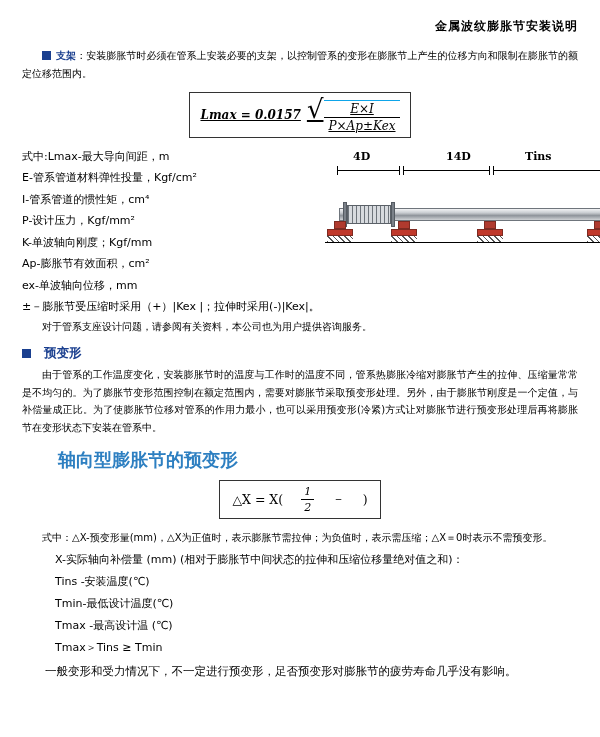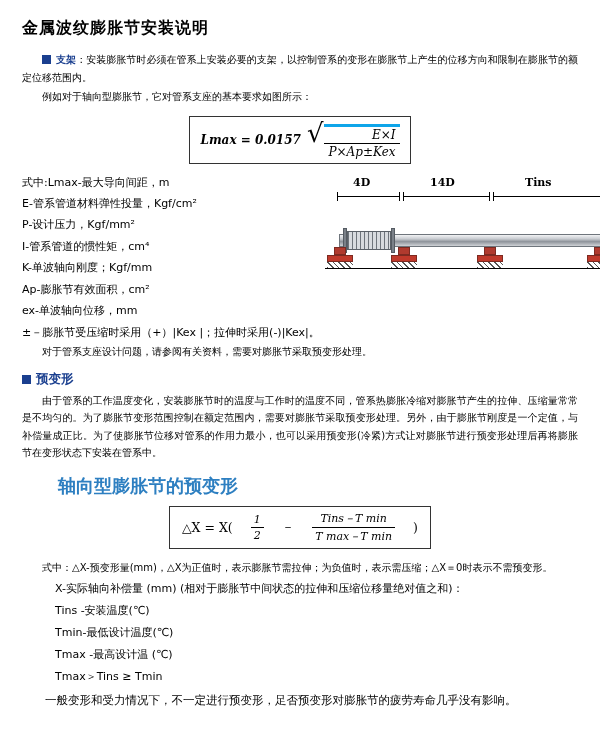--- a/index.html
+++ b/index.html
@@ -16,42 +16,42 @@
     overflow: hidden;
   }
   .page {
     position: relative;
     width: 600px;
     height: 737px;
     box-sizing: border-box;
     padding: 12px 22px 0 22px;
   }
   .doc-title {
-    text-align: left;
-    font-size: 16px;
+    text-align: right;
+    font-size: 12px;
     font-weight: bold;
     letter-spacing: 1px;
     margin: 6px 0 12px 0;
     font-family: "DejaVu Serif", "Liberation Serif", serif;
   }
   .para {
     font-size: 10px;
     line-height: 1.75;
     text-align: justify;
     text-indent: 2em;
     margin: 0 0 2px 0;
   }
   .sec-head {
     font-size: 12.5px;
     font-weight: bold;
     color: #1a3f8f;
     margin: 10px 0 4px 0;
     display: flex;
     align-items: center;
-    gap: 5px;
+    gap: 13px;
     text-indent: 0;
   }
   .sec-head .sq {
     display: inline-block;
     width: 9px;
     height: 9px;
     background: #1a3f8f;
   }
   .inline-head {
     font-weight: bold;
@@ -69,20 +69,21 @@
     font-size: 18px;
     font-weight: bold;
     color: #2d7fc1;
     margin: 12px 0 6px 0;
     text-indent: 2em;
   }
   .formula-wrap {
     display: flex;
     justify-content: center;
     margin: 10px 0 8px 0;
+    text-decoration: underline;
   }
   .formula-box {
     border: 1px solid #333;
     padding: 4px 10px;
     font-family: "DejaVu Serif", "Liberation Serif", serif;
     font-size: 12px;
     display: flex;
     align-items: center;
     gap: 6px;
   }
@@ -95,22 +96,22 @@
     align-items: stretch;
     gap: 1px;
   }
   .radical .sign {
     font-size: 26px;
     line-height: 0.95;
     font-family: "DejaVu Serif", "Liberation Serif", serif;
   }
   .frac {
     display: inline-block;
-    text-align: right;
-    border-top: 3px solid #0ea5e9;
+    text-align: center;
+    border-top: 1px solid #0ea5e9;
     padding-top: 1px;
     margin-top: 3px;
   }
   .frac .num {
     display: block;
     border-bottom: 1px solid #000;
     padding: 0 4px 1px 4px;
     font-style: italic;
   }
   .frac .den {
@@ -298,51 +299,50 @@
 <body>
 
 <div class="page">
 
   <div class="doc-title">金属波纹膨胀节安装说明</div>
 
   <p class="para">
     <span class="inline-sq"></span><span class="inline-head">支架</span>：<span>安装膨胀节时必须在管系上安装必要的支架，以控制管系的变形在膨胀节上产生的位移方向和限制在膨胀节的额定位移范围内。</span>
   </p>
 
-  <p class="para">例如对于轴向型膨胀节，它对管系支座的基本要求如图所示：</p>
 
   <div class="formula-wrap">
     <div class="formula-box">
       <span class="lhs">Lmax = 0.0157</span>
       <span class="radical">
         <span class="sign">√</span>
         <span class="frac">
           <span class="num">E×I</span>
           <span class="den">P×Ap±Kex</span>
         </span>
       </span>
     </div>
   </div>
 
   <div class="mid-block">
     <div class="defs">
       <div>式中:Lmax-最大导向间距，m</div>
       <div>E-管系管道材料弹性投量，Kgf/cm²</div>
+      <div>I-管系管道的惯性矩，cm⁴</div>
       <div>P-设计压力，Kgf/mm²</div>
-      <div>I-管系管道的惯性矩，cm⁴</div>
       <div>K-单波轴向刚度；Kgf/mm</div>
       <div>Ap-膨胀节有效面积，cm²</div>
       <div>ex-单波轴向位移，mm</div>
       <div>±－膨胀节受压缩时采用（+）|Kex |；拉伸时采用(-)|Kex|。</div>
     </div>
 
     <div class="fig">
       <div class="dimrow">
         <span style="left:28px;">4D</span>
-        <span style="left:105px;text-align:right;">14D</span>
+        <span style="left:121px;text-align:right;">14D</span>
         <span style="left:200px;">Tins</span>
       </div>
       <div class="lines">
         <div class="seg" style="left:12px; width:62px;"></div>
         <div class="seg" style="left:78px; width:86px;"></div>
         <div class="seg" style="left:168px; width:110px;"></div>
         <div class="tick" style="left:12px;"></div>
         <div class="tick" style="left:74px;"></div>
         <div class="tick" style="left:78px;"></div>
         <div class="tick" style="left:164px;"></div>
@@ -372,43 +372,39 @@
         <div class="support" style="left:262px;">
           <div class="hat"></div>
           <div class="base"></div>
           <div class="hatch"></div>
         </div>
         <div class="ground"></div>
       </div>
     </div>
   </div>
 
-  <p class="para">对于管系支座设计问题，请参阅有关资料，需要对膨胀节采取预变形处理。</p>
+  <p class="para">对于管系支座设计问题，请参阅有关资料，本公司也为用户提供咨询服务。</p>
 
   <div class="sec-head">
     <span class="sq"></span>
     <span>预变形</span>
   </div>
 
   <p class="para">由于管系的工作温度变化，安装膨胀节时的温度与工作时的温度不同，管系热膨胀冷缩对膨胀节产生的拉伸、压缩量常常是不均匀的。为了膨胀节变形范围控制在额定范围内，需要对膨胀节采取预变形处理。另外，由于膨胀节刚度是一个定值，与补偿量成正比。为了使膨胀节位移对管系的作用力最小，也可以采用预变形(冷紧)方式让对膨胀节进行预变形处理后再将膨胀节在变形状态下安装在管系中。</p>
 
   <div class="sub-head">轴向型膨胀节的预变形</div>
 
   <div class="eq-center">
     <span class="boxed">
       <span>△X = X(</span>
       <span class="frac2">
         <span class="num">1</span>
         <span class="den">2</span>
       </span>
       <span>－</span>
-      <span class="frac2">
-        <span class="num">Tins－T min</span>
-        <span class="den">T max－T min</span>
-      </span>
       <span>)</span>
     </span>
   </div>
 
   <p class="para">式中：△X-预变形量(mm)，△X为正值时，表示膨胀节需拉伸；为负值时，表示需压缩；△X＝0时表示不需预变形。</p>
 
   <div class="list">
     <div>X-实际轴向补偿量 (mm) (相对于膨胀节中间状态的拉伸和压缩位移量绝对值之和)：</div>
     <div>Tins -安装温度(℃)</div>
     <div>Tmin-最低设计温度(℃)</div>

